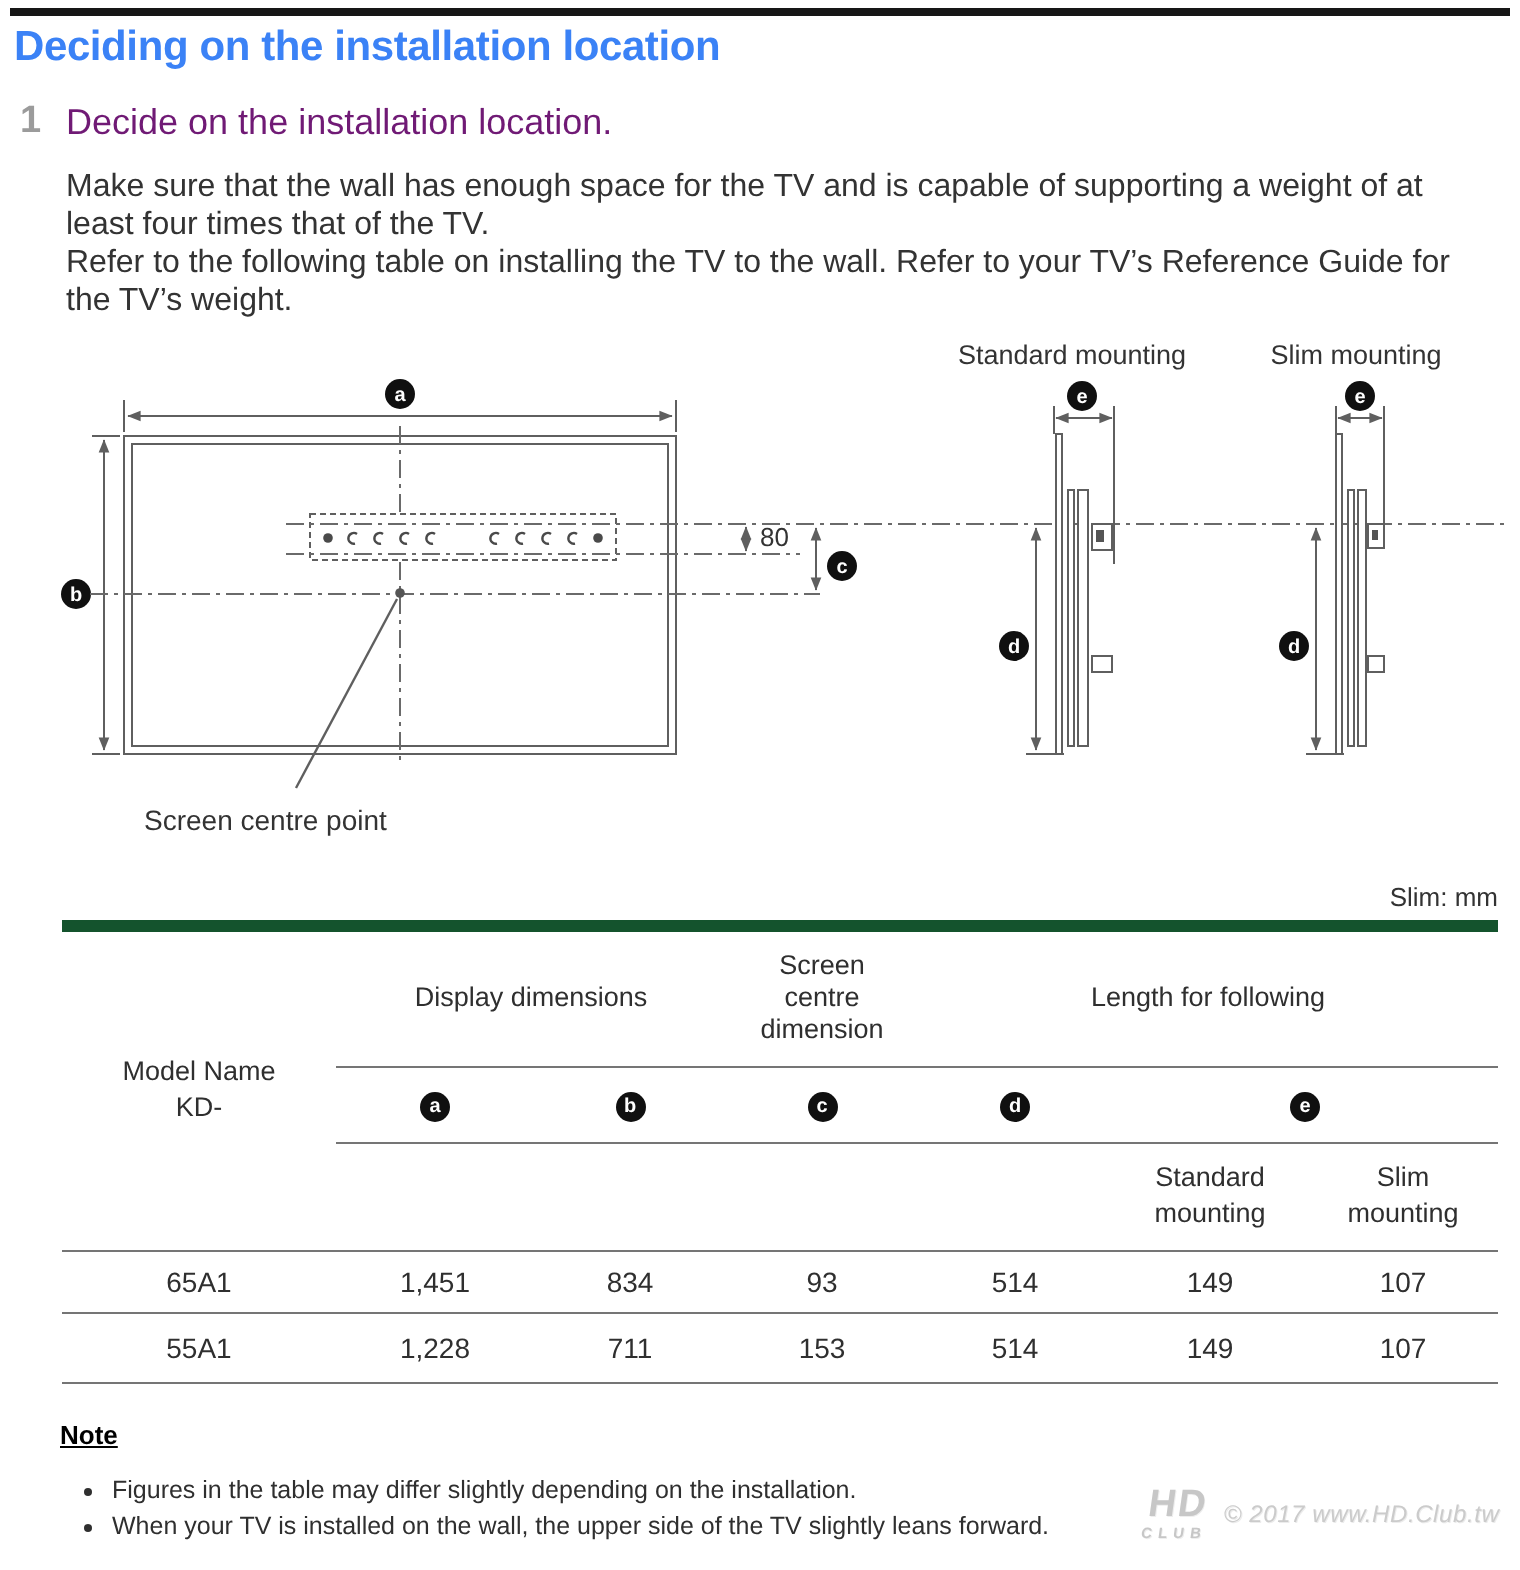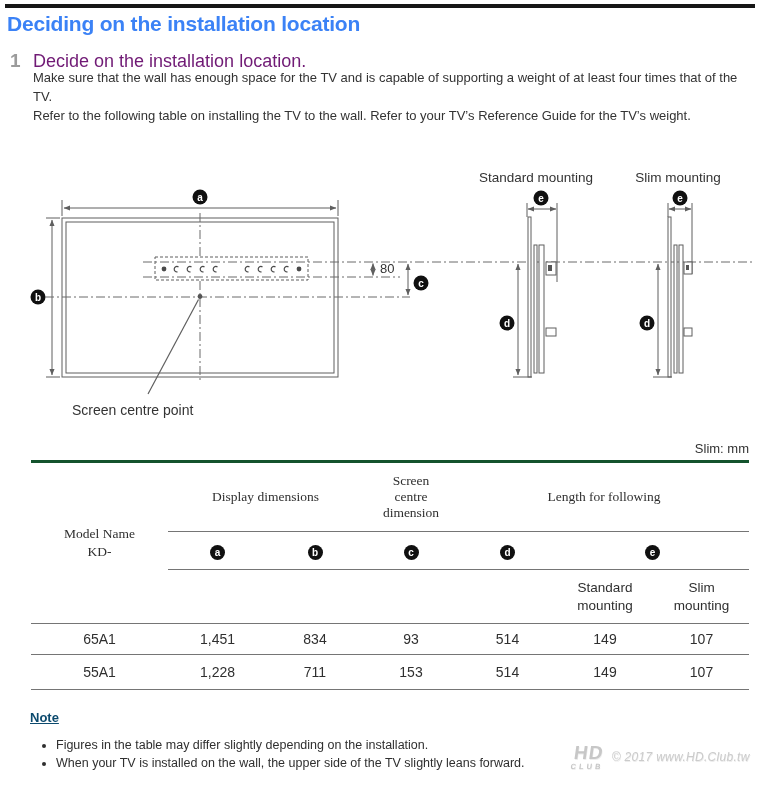--- a/index.html
+++ b/index.html
@@ -8,46 +8,46 @@
     font-family:"Liberation Sans","DejaVu Sans",sans-serif;color:#2f2f2f;
     -webkit-font-smoothing:antialiased;
   }
   .abs{position:absolute;}
 
   
   .top-bar{left:5px;top:4px;width:750px;height:4px;background:#161616;}
   .page-title{left:7px;top:12px;font-size:21px;font-weight:bold;color:#3b82f6;letter-spacing:-0.2px;}
   .step-number{left:10px;top:50px;font-size:19px;font-weight:bold;color:#9b9b9b;}
   .step-title{left:33px;top:51px;font-size:18px;color:#701a75;}
-  .body-text{left:33px;top:68px;width:707px;font-size:13px;line-height:19px;color:#333;}
+  .body-text{left:33px;top:84px;width:707px;font-size:16px;line-height:19px;color:#333;}
   .body-text p{margin:0;}
 
   
   svg text{font-family:"Liberation Sans","DejaVu Sans",sans-serif;}
   .dia-label{font-size:13.5px;fill:#333;}
   .dia-dim{font-size:13px;fill:#333;}
   .circ-letter{font-size:10px;font-weight:bold;fill:#ffffff;}
 
   
   .unit-label{left:31px;top:441px;width:718px;text-align:right;font-size:13px;color:#333;}
   .spec-table-wrap{left:31px;top:460px;}
   table.spec{border-collapse:collapse;table-layout:fixed;width:718px;}
   table.spec td,table.spec th{padding:0;text-align:center;vertical-align:middle;font-weight:normal;color:#2f2f2f;}
-  .r-top{border-top:3px solid #14532d;font-family:Liberation Serif, serif;}
+  .r-top{border-top:6px solid #14532d;}
   .r-bot{border-bottom:1px solid #757575;}
   .group-h{font-size:13.5px;font-weight:bold;line-height:16px;}
   .model-h{font-size:13.5px;font-weight:bold;line-height:18px;}
   .sub-h{font-size:13.5px;line-height:18px;}
   .data-c{font-size:14px;}
   .dim-circle{display:inline-flex;width:15px;height:15px;border-radius:50%;background:#101010;
     color:#fff;font-size:10px;font-weight:bold;align-items:center;justify-content:center;}
 
   
   .note-block{left:30px;top:710px;width:600px;}
-  .note-title{font-size:13px;font-weight:bold;color:#0c4a6e;margin:0 0 3px 0;text-decoration:underline;}
+  .note-title{font-size:13px;font-weight:bold;color:#000000;margin:0 0 3px 0;text-decoration:underline;}
   .note-list{margin:12px;padding-left:14px;list-style:disc;}
   .note-list li{font-size:12.5px;line-height:17.5px;color:#2f2f2f;}
 
   
   .watermark{left:572px;top:743px;display:flex;align-items:center;gap:7px;}
   .wm-logo{text-align:center;line-height:1;transform:skewX(-8deg);}
   .wm-logo .l1{font-size:19px;font-weight:900;letter-spacing:1px;color:#c7c7c7;
     text-shadow:0.5px 0.5px 0 #eeeeee;}
   .wm-logo .l2{font-size:7.5px;font-weight:bold;letter-spacing:3px;color:#c7c7c7;
     text-shadow:0.5px 0.5px 0 #eeeeee;margin-top:1px;}

